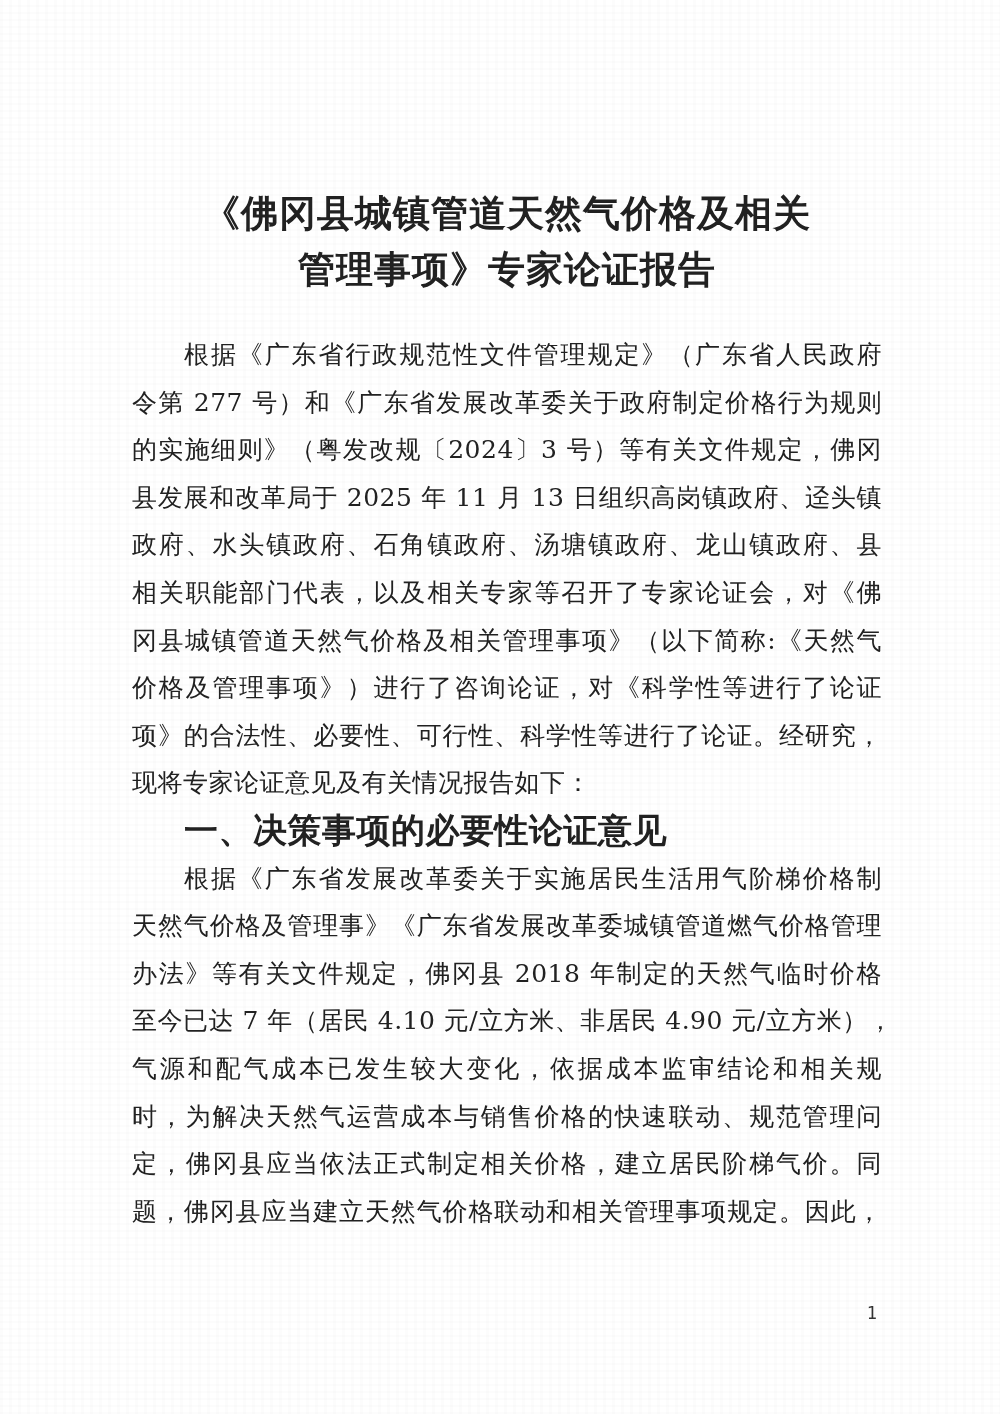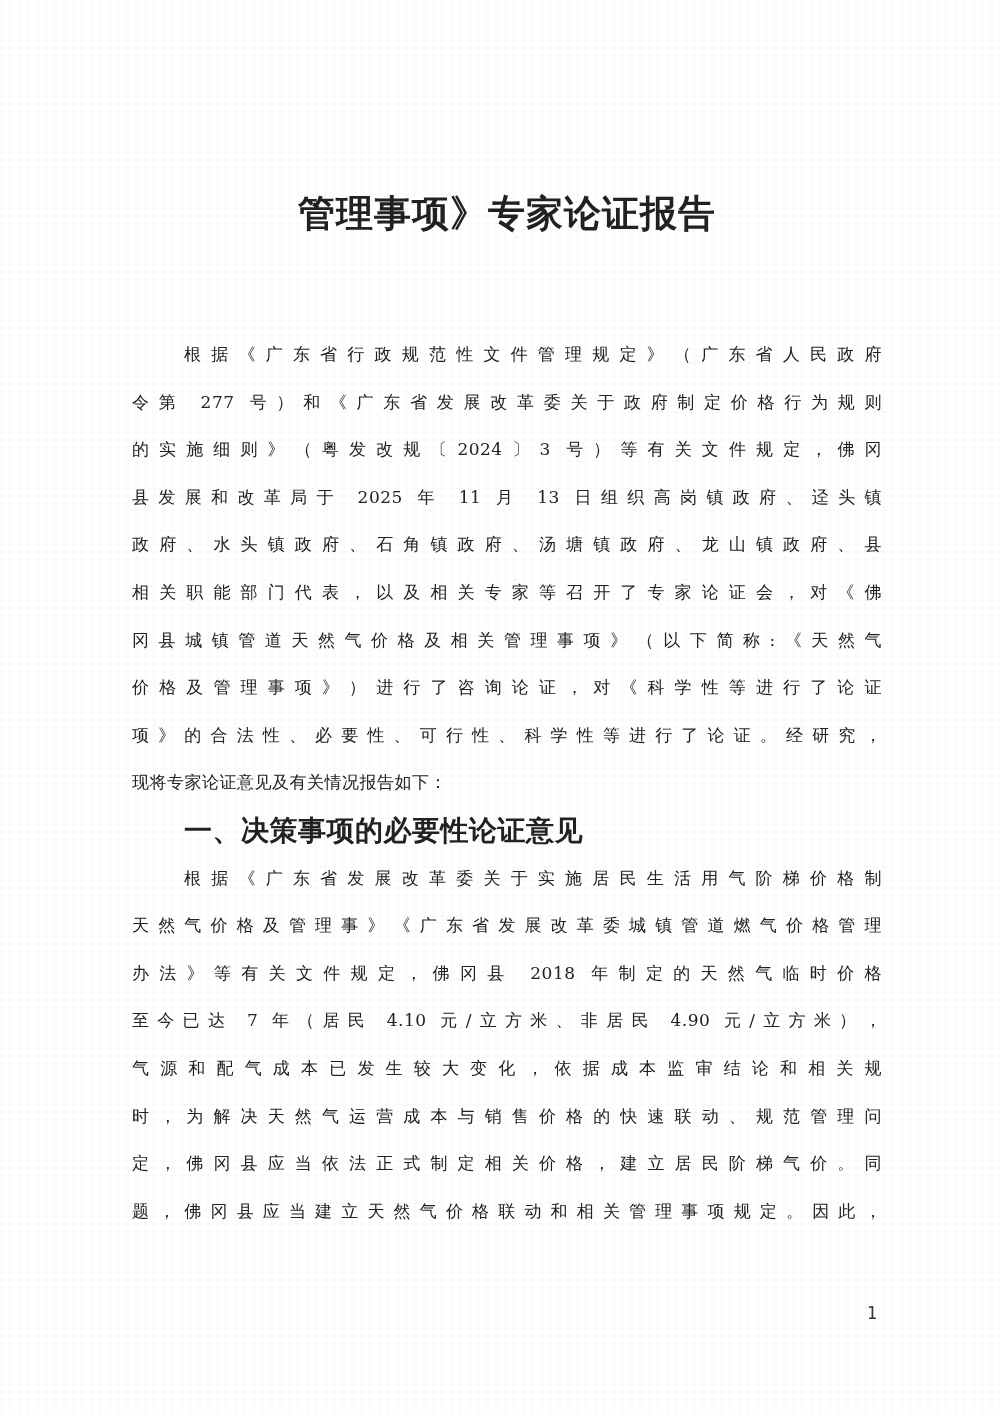--- a/index.html
+++ b/index.html
@@ -38,58 +38,59 @@
     letter-spacing: 1px;
   }
   .doc-body {
     position: absolute;
     top: 331px;
     left: 132px;
     width: 750px;
     font-family: "DejaVu Serif", "Liberation Serif", serif;
   }
   .line {
-    font-size: 17px;
+    font-size: 25px;
     height: 47.6px;
     line-height: 47.6px;
     text-align: justify;
     text-align-last: justify;
     text-justify: inter-character;
     letter-spacing: 0.5px;
     white-space: nowrap;
   }
   .line.nojust {
     text-align: right;
     text-align-last: left;
   }
   .line.indent {
     text-indent: 52px;
   }
   .line.heading {
     font-family: Liberation Sans, sans-serif;
     font-weight: 700;
-    font-size: 28px;
+    font-size: 34px;
   }
   .page-number {
     position: absolute;
     top: 1303px;
     left: 132px;
     width: 745px;
     text-align: right;
     font-family: "DejaVu Sans Mono", "Liberation Mono", monospace;
     font-size: 17px;
     color: #333333;
   }
 </style>
 </head>
 <body>
 
 <div class="page">
 
   <div class="doc-title">
+    <div>《佛冈县城镇管道天然气价格及相关</div>
     <div>管理事项》专家论证报告</div>
   </div>
 
   <div class="doc-body">
       <div class="line indent">根据《广东省行政规范性文件管理规定》（广东省人民政府</div>
       <div class="line">令第 277 号）和《广东省发展改革委关于政府制定价格行为规则</div>
       <div class="line">的实施细则》（粤发改规〔2024〕3 号）等有关文件规定，佛冈</div>
       <div class="line">县发展和改革局于 2025 年 11 月 13 日组织高岗镇政府、迳头镇</div>
       <div class="line">政府、水头镇政府、石角镇政府、汤塘镇政府、龙山镇政府、县</div>
       <div class="line">相关职能部门代表，以及相关专家等召开了专家论证会，对《佛</div>

